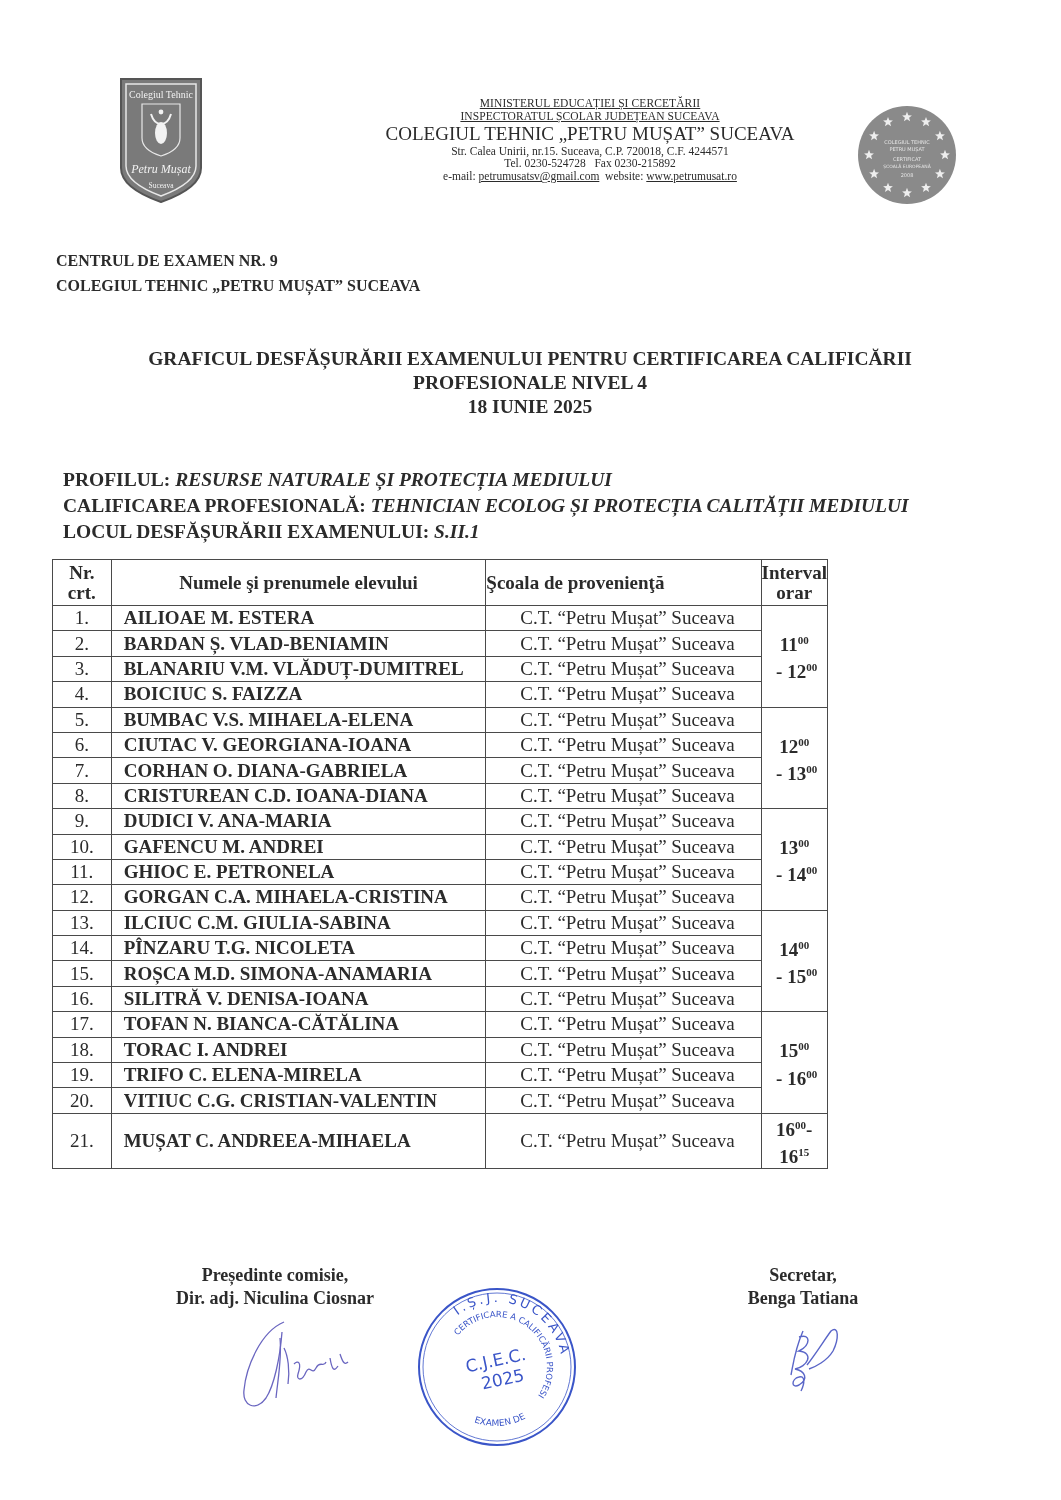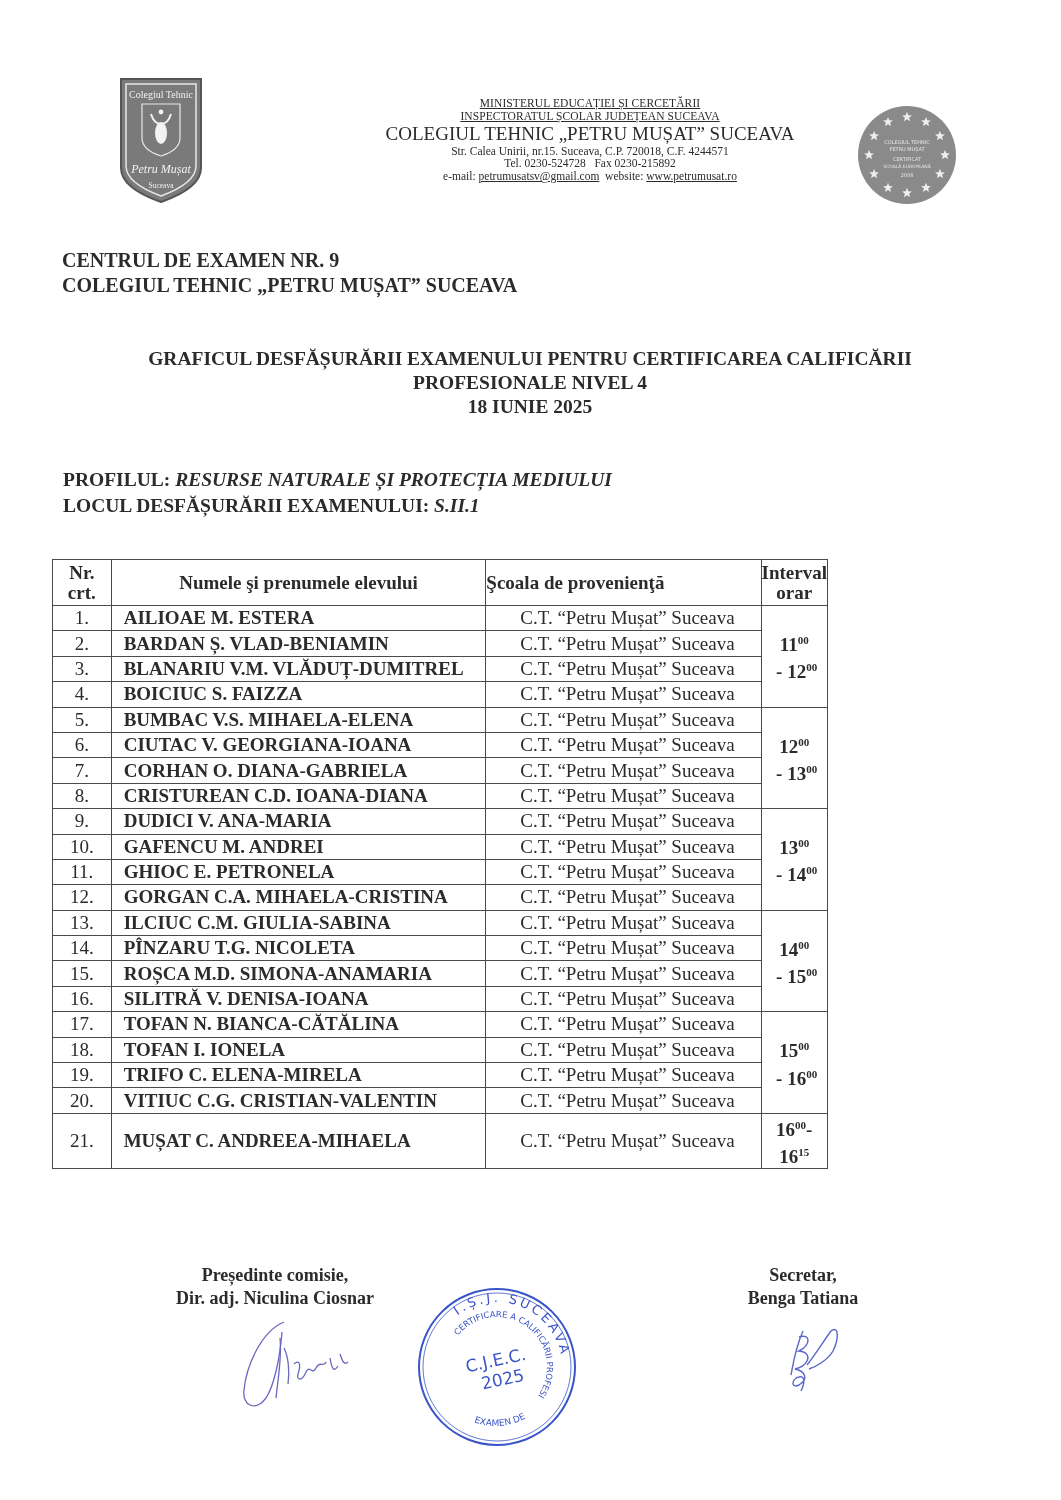--- a/index.html
+++ b/index.html
@@ -12,21 +12,21 @@
   
   .crest { left: 118px; top: 76px; width: 86px; height: 128px; }
   .head-lines { left: 380px; top: 97px; width: 420px; text-align: center; line-height: 1.12; }
   .head-lines .l1, .head-lines .l2 { font-size: 11.5px; letter-spacing: 0.1px; text-decoration: underline; }
   .head-lines .l3 { font-size: 19px; line-height: 1.15; }
   .head-lines .l4, .head-lines .l5, .head-lines .l6 { font-size: 11.5px; }
   .u { text-decoration: underline; }
   .medal { left: 856px; top: 104px; width: 102px; height: 102px; }
 
   
-  .centre { left: 62px; top: 248px; font-weight: bold; font-size: 20px; line-height: 25px; }
+  .centre { left: 56px; top: 248px; font-weight: bold; font-size: 16px; line-height: 25px; }
 
   
   .title { left: 60px; top: 347px; width: 940px; text-align: center; font-weight: bold;
            font-size: 19.5px; line-height: 24px; }
 
   
   .profile { left: 63px; top: 467px; font-size: 19.5px; line-height: 26px; font-weight: bold; }
   .profile i { font-weight: bold; }
 
   
@@ -111,20 +111,21 @@
 </div>
 
 <div class="abs title">
   <div>GRAFICUL DESFĂȘURĂRII EXAMENULUI PENTRU CERTIFICAREA CALIFICĂRII</div>
   <div>PROFESIONALE NIVEL 4</div>
   <div>18 IUNIE 2025</div>
 </div>
 
 <div class="abs profile">
   <div><span>PROFILUL: </span><i>RESURSE NATURALE ȘI PROTECȚIA MEDIULUI</i></div>
+  <div><span>CALIFICAREA PROFESIONALĂ: </span><i>TEHNICIAN ECOLOG ȘI PROTECȚIA CALITĂȚII MEDIULUI</i></div>
   <div><span>LOCUL DESFĂȘURĂRII EXAMENULUI: </span><i>S.II.1</i></div>
 </div>
 
 <table class="sched">
   <thead>
     <tr>
       <th class="c-nr"><span>Nr.</span><br><span>crt.</span></th>
       <th class="c-name">Numele şi prenumele elevului</th>
       <th class="c-school">Şcoala de provenienţă</th>
       <th class="c-int">Interval orar</th>
@@ -216,21 +217,21 @@
         <td class="c-school">C.T. “Petru Mușat” Suceava</td>
       </tr>
       <tr>
         <td class="c-nr">17.</td>
         <td class="c-name">TOFAN N. BIANCA-CĂTĂLINA</td>
         <td class="c-school">C.T. “Petru Mușat” Suceava</td>
         <td class="c-int" rowspan="4"><span>15</span><sup>00</sup><span style="white-space:pre"> - </span><span>16</span><sup>00</sup></td>
       </tr>
       <tr>
         <td class="c-nr">18.</td>
-        <td class="c-name">TOFAN I. IONELA</td>
+        <td class="c-name">TORAC I. ANDREI</td>
         <td class="c-school">C.T. “Petru Mușat” Suceava</td>
       </tr>
       <tr>
         <td class="c-nr">19.</td>
         <td class="c-name">TRIFO C. ELENA-MIRELA</td>
         <td class="c-school">C.T. “Petru Mușat” Suceava</td>
       </tr>
       <tr>
         <td class="c-nr">20.</td>
         <td class="c-name">VITIUC C.G. CRISTIAN-VALENTIN</td>

